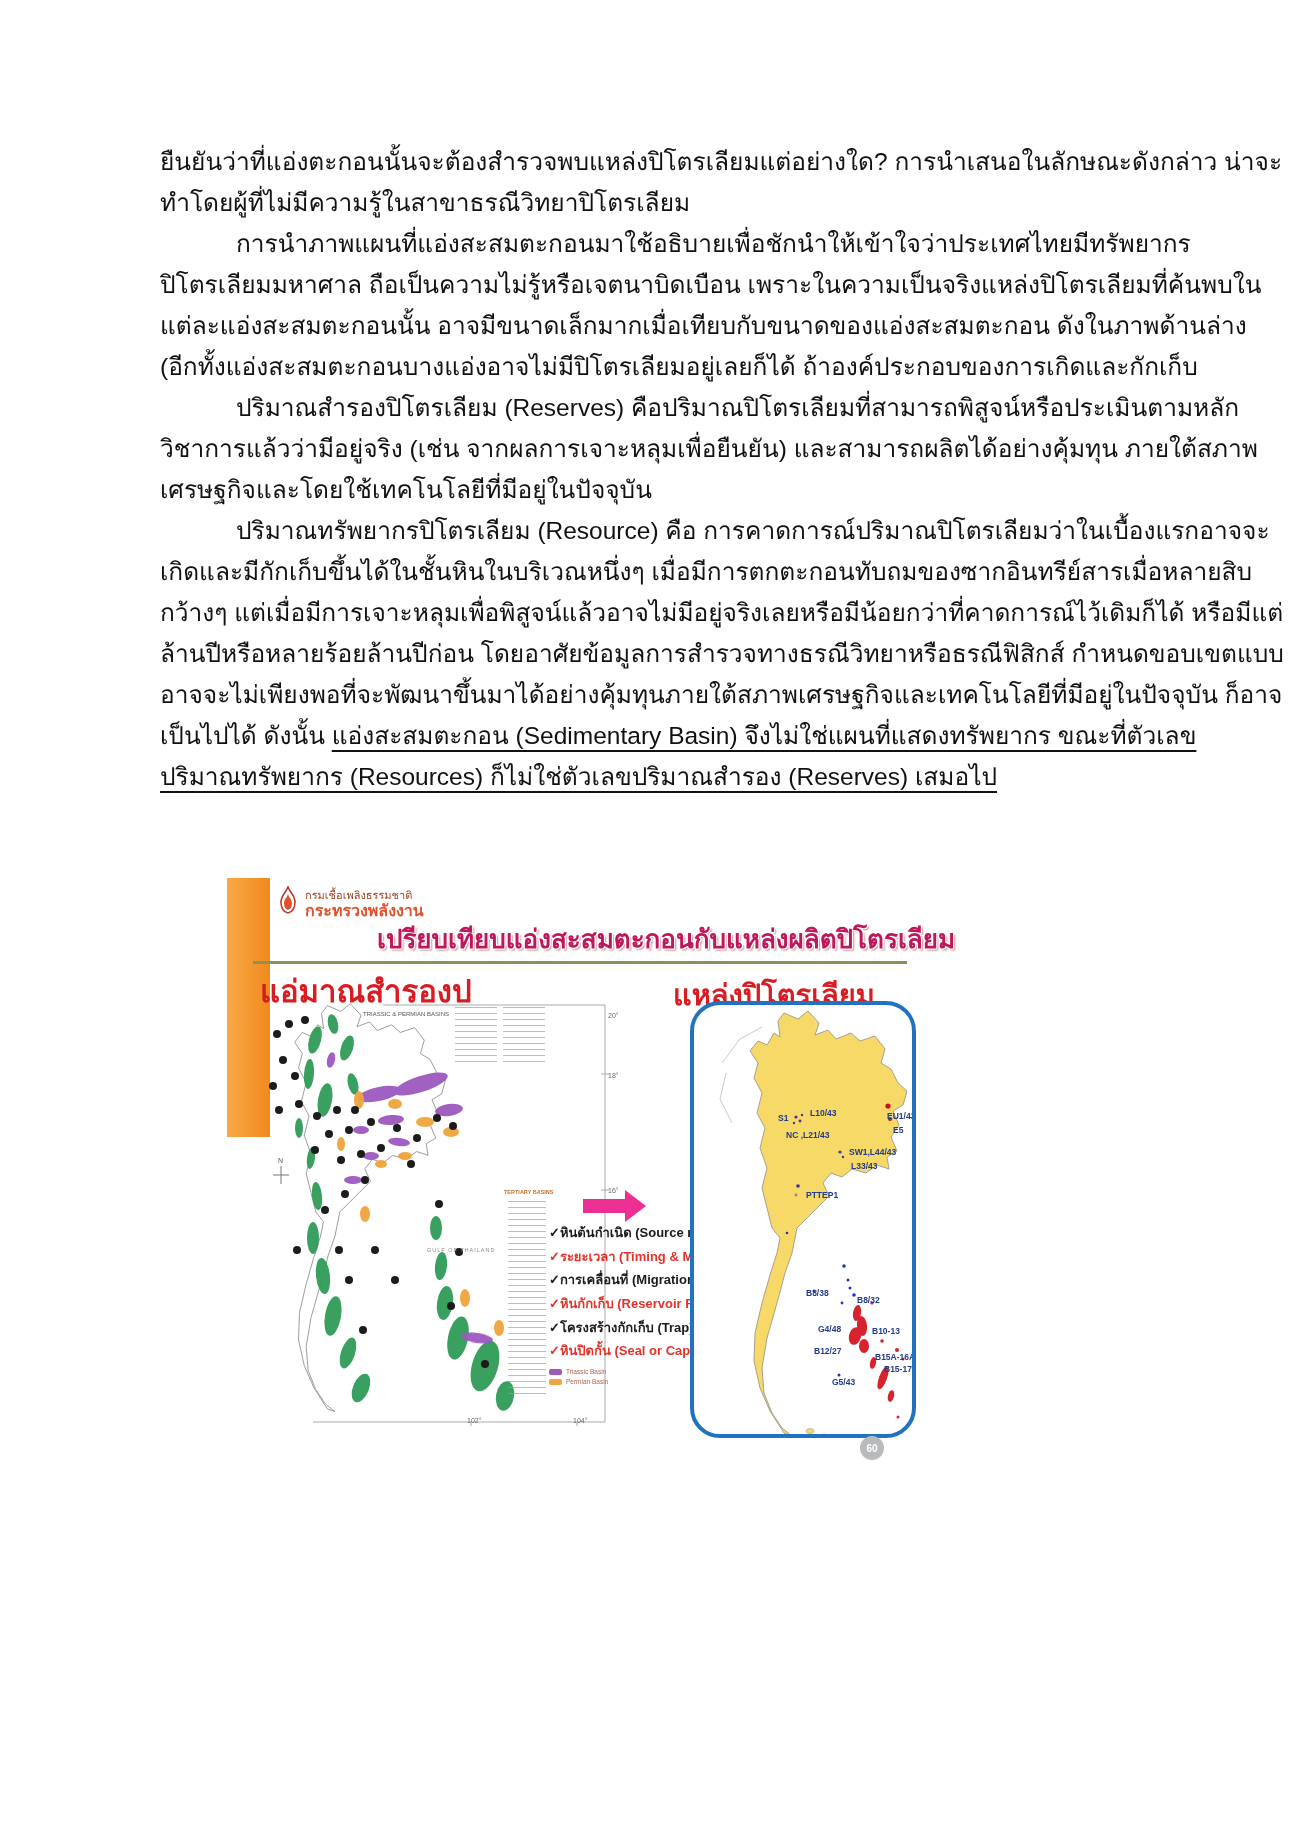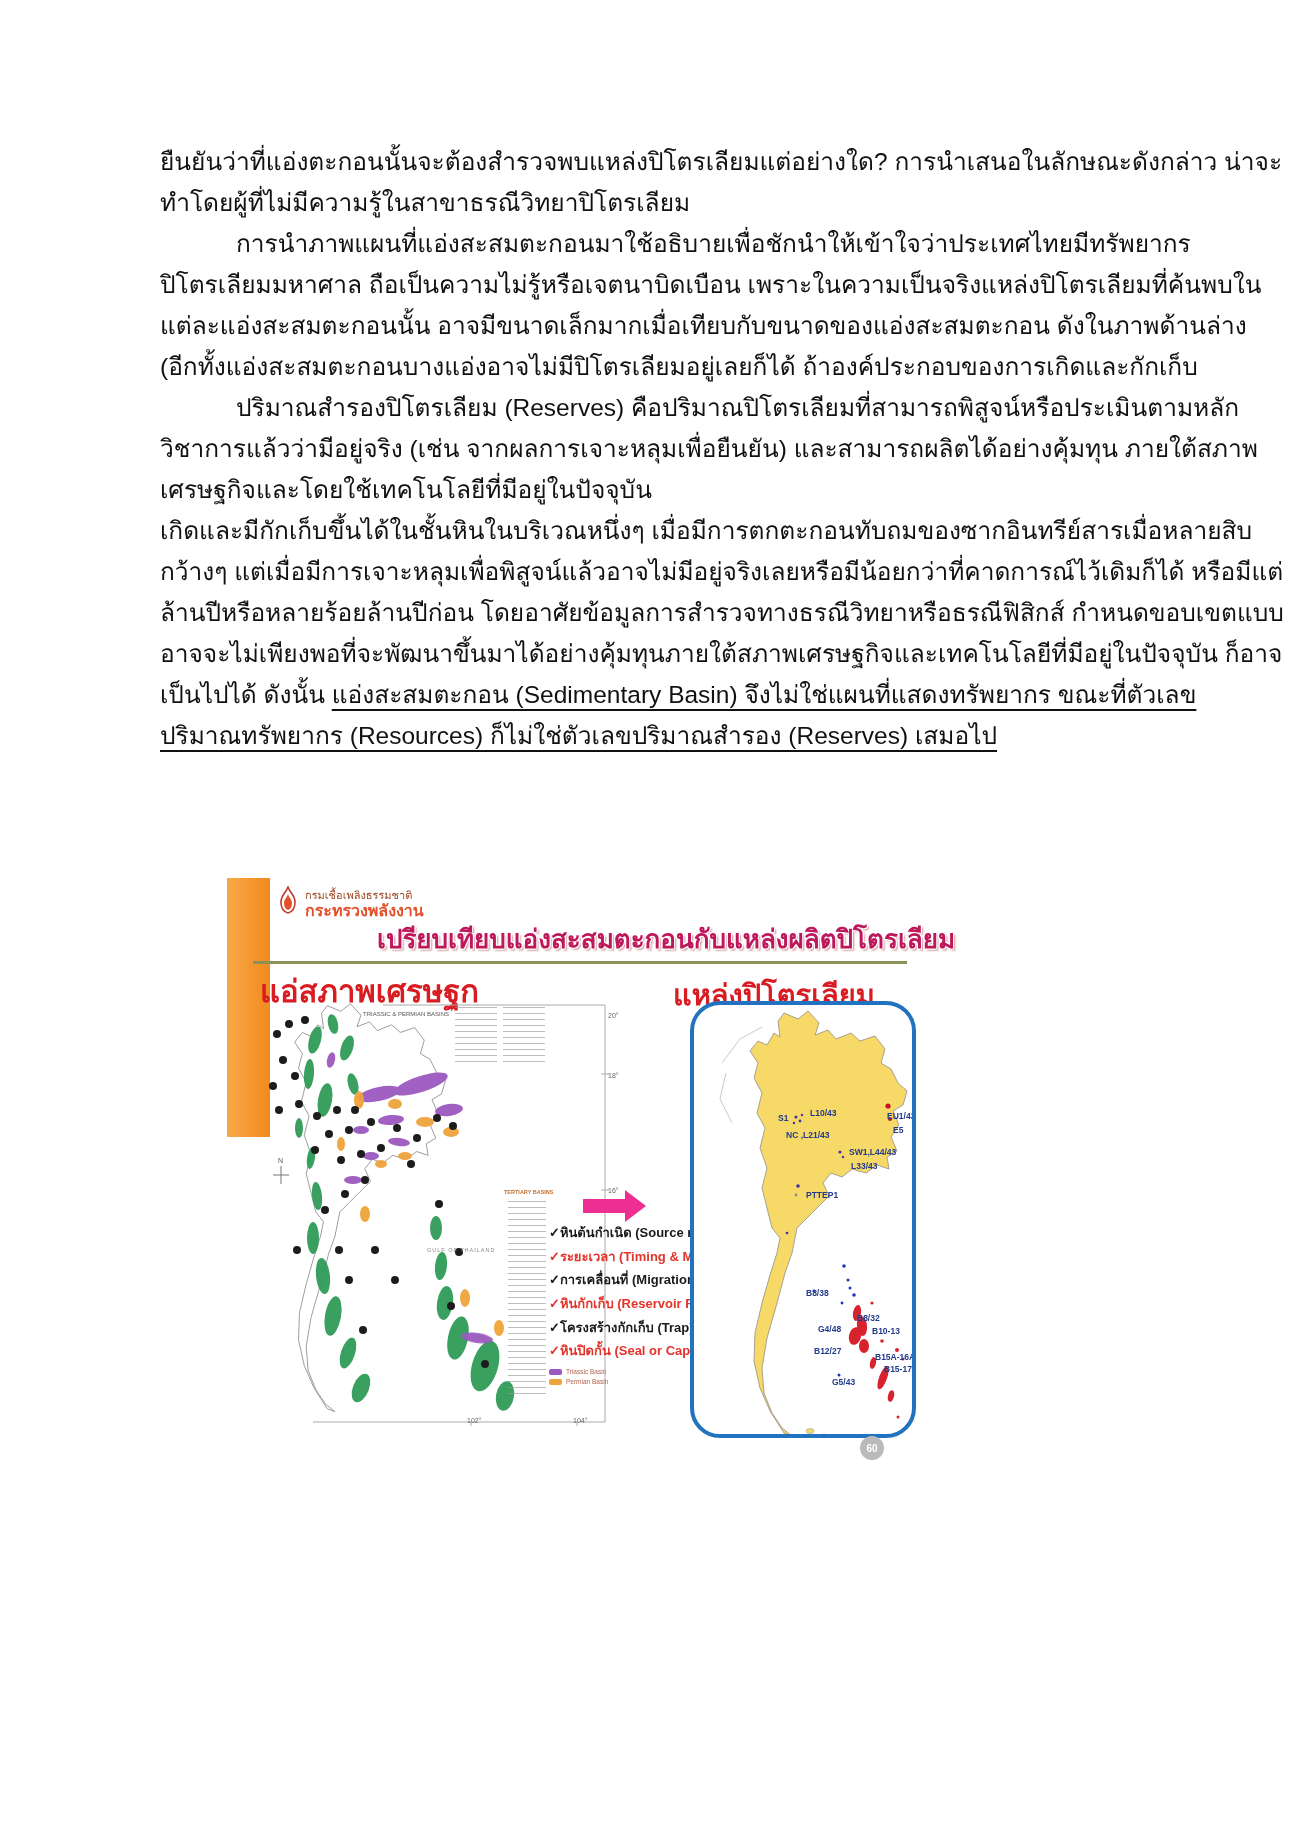--- a/index.html
+++ b/index.html
@@ -88,20 +88,21 @@
   <div class="text-block">
     <div class="line"><span>ยืนยันว่าที่แอ่งตะกอนนั้นจะต้องสำรวจพบแหล่งปิโตรเลียมแต่อย่างใด? การนำเสนอในลักษณะดังกล่าว น่าจะ</span></div>
     <div class="line"><span>ทำโดยผู้ที่ไม่มีความรู้ในสาขาธรณีวิทยาปิโตรเลียม</span></div>
     <div class="line indent"><span>การนำภาพแผนที่แอ่งสะสมตะกอนมาใช้อธิบายเพื่อชักนำให้เข้าใจว่าประเทศไทยมีทรัพยากร</span></div>
     <div class="line"><span>ปิโตรเลียมมหาศาล ถือเป็นความไม่รู้หรือเจตนาบิดเบือน เพราะในความเป็นจริงแหล่งปิโตรเลียมที่ค้นพบใน</span></div>
     <div class="line"><span>แต่ละแอ่งสะสมตะกอนนั้น อาจมีขนาดเล็กมากเมื่อเทียบกับขนาดของแอ่งสะสมตะกอน ดังในภาพด้านล่าง</span></div>
     <div class="line"><span>(อีกทั้งแอ่งสะสมตะกอนบางแอ่งอาจไม่มีปิโตรเลียมอยู่เลยก็ได้  ถ้าองค์ประกอบของการเกิดและกักเก็บ</span></div>
     <div class="line indent"><span>ปริมาณสำรองปิโตรเลียม (Reserves) คือปริมาณปิโตรเลียมที่สามารถพิสูจน์หรือประเมินตามหลัก</span></div>
     <div class="line"><span>วิชาการแล้วว่ามีอยู่จริง (เช่น จากผลการเจาะหลุมเพื่อยืนยัน) และสามารถผลิตได้อย่างคุ้มทุน ภายใต้สภาพ</span></div>
     <div class="line"><span>เศรษฐกิจและโดยใช้เทคโนโลยีที่มีอยู่ในปัจจุบัน</span></div>
+    <div class="line indent"><span>ปริมาณทรัพยากรปิโตรเลียม (Resource) คือ การคาดการณ์ปริมาณปิโตรเลียมว่าในเบื้องแรกอาจจะ</span></div>
     <div class="line"><span>เกิดและมีกักเก็บขึ้นได้ในชั้นหินในบริเวณหนึ่งๆ เมื่อมีการตกตะกอนทับถมของซากอินทรีย์สารเมื่อหลายสิบ</span></div>
     <div class="line"><span>กว้างๆ แต่เมื่อมีการเจาะหลุมเพื่อพิสูจน์แล้วอาจไม่มีอยู่จริงเลยหรือมีน้อยกว่าที่คาดการณ์ไว้เดิมก็ได้ หรือมีแต่</span></div>
     <div class="line"><span>ล้านปีหรือหลายร้อยล้านปีก่อน โดยอาศัยข้อมูลการสำรวจทางธรณีวิทยาหรือธรณีฟิสิกส์ กำหนดขอบเขตแบบ</span></div>
     <div class="line"><span>อาจจะไม่เพียงพอที่จะพัฒนาขึ้นมาได้อย่างคุ้มทุนภายใต้สภาพเศรษฐกิจและเทคโนโลยีที่มีอยู่ในปัจจุบัน ก็อาจ</span></div>
     <div class="line"><span>เป็นไปได้ ดังนั้น </span><span class="u">แอ่งสะสมตะกอน (Sedimentary  Basin) จึงไม่ใช่แผนที่แสดงทรัพยากร ขณะที่ตัวเลข</span></div>
     <div class="line"><span class="u">ปริมาณทรัพยากร (Resources) ก็ไม่ใช่ตัวเลขปริมาณสำรอง (Reserves) เสมอไป</span></div>
   </div>
 
   <div class="slide">
 
@@ -111,21 +112,21 @@
       <svg class="logo-flame" width="22" height="30" viewBox="0 0 22 30">
         <path d="M11,1 C9,7 4,9 4,16 C4,22 7,26 11,27 C15,26 18,22 18,16 C18,9 13,7 11,1 Z" fill="none" stroke="#c0392b" stroke-width="1.6"></path>
         <path d="M11,8 C10,12 7,13 7,17.5 C7,21 9,23.5 11,24 C13,23.5 15,21 15,17.5 C15,13 12,12 11,8 Z" fill="#e2512b"></path>
       </svg>
       <span class="logo-line1">กรมเชื้อเพลิงธรรมชาติ</span>
       <span class="logo-line2">กระทรวงพลังงาน</span>
     </div>
 
     <div class="slide-title">เปรียบเทียบแอ่งสะสมตะกอนกับแหล่งผลิตปิโตรเลียม</div>
     <div class="divider"></div>
-    <div class="h-left">แอ่สภาพเศรษฐก</div>
+    <div class="h-left">แอ่มาณสำรองป</div>
     <div class="h-right">แหล่งปิโตรเลียม</div>
 
     <svg class="left-map-svg" width="357" height="433" viewBox="0 0 357 433">
 
       <g stroke="#aaa" stroke-width="1" fill="none">
         <line x1="130" y1="7" x2="352" y2="7"></line>
         <line x1="352" y1="7" x2="352" y2="424"></line>
         <line x1="60" y1="424" x2="352" y2="424"></line>
         <line x1="218" y1="424" x2="218" y2="428"></line>
         <line x1="324" y1="424" x2="324" y2="428"></line>
@@ -320,21 +321,21 @@
 
       <span class="rlabel" style="left:84px;  top:108px;">S1</span>
       <span class="rlabel" style="left:116px; top:103px;">L10/43</span>
       <span class="rlabel" style="left:92px;  top:125px;">NC ,L21/43</span>
       <span class="rlabel" style="left:193px; top:106px;">EU1/43</span>
       <span class="rlabel" style="left:199px; top:120px;">E5</span>
       <span class="rlabel" style="left:155px; top:142px;">SW1,L44/43</span>
       <span class="rlabel" style="left:157px; top:156px;">L33/43</span>
       <span class="rlabel" style="left:112px; top:185px;">PTTEP1</span>
       <span class="rlabel" style="left:112px; top:283px;">B8/38</span>
-      <span class="rlabel" style="left:163px; top:290px;margin-top:18px;">B8/32</span>
+      <span class="rlabel" style="left:163px; top:290px;">B8/32</span>
       <span class="rlabel" style="left:124px; top:319px;">G4/48</span>
       <span class="rlabel" style="left:178px; top:321px;">B10-13</span>
       <span class="rlabel" style="left:120px; top:341px;">B12/27</span>
       <span class="rlabel" style="left:181px; top:347px;">B15A-16A</span>
       <span class="rlabel" style="left:190px; top:359px;">B15-17</span>
       <span class="rlabel" style="left:138px; top:372px;">G5/43</span>
     </div>
 
     <div class="page-circle">60</div>
   </div>

